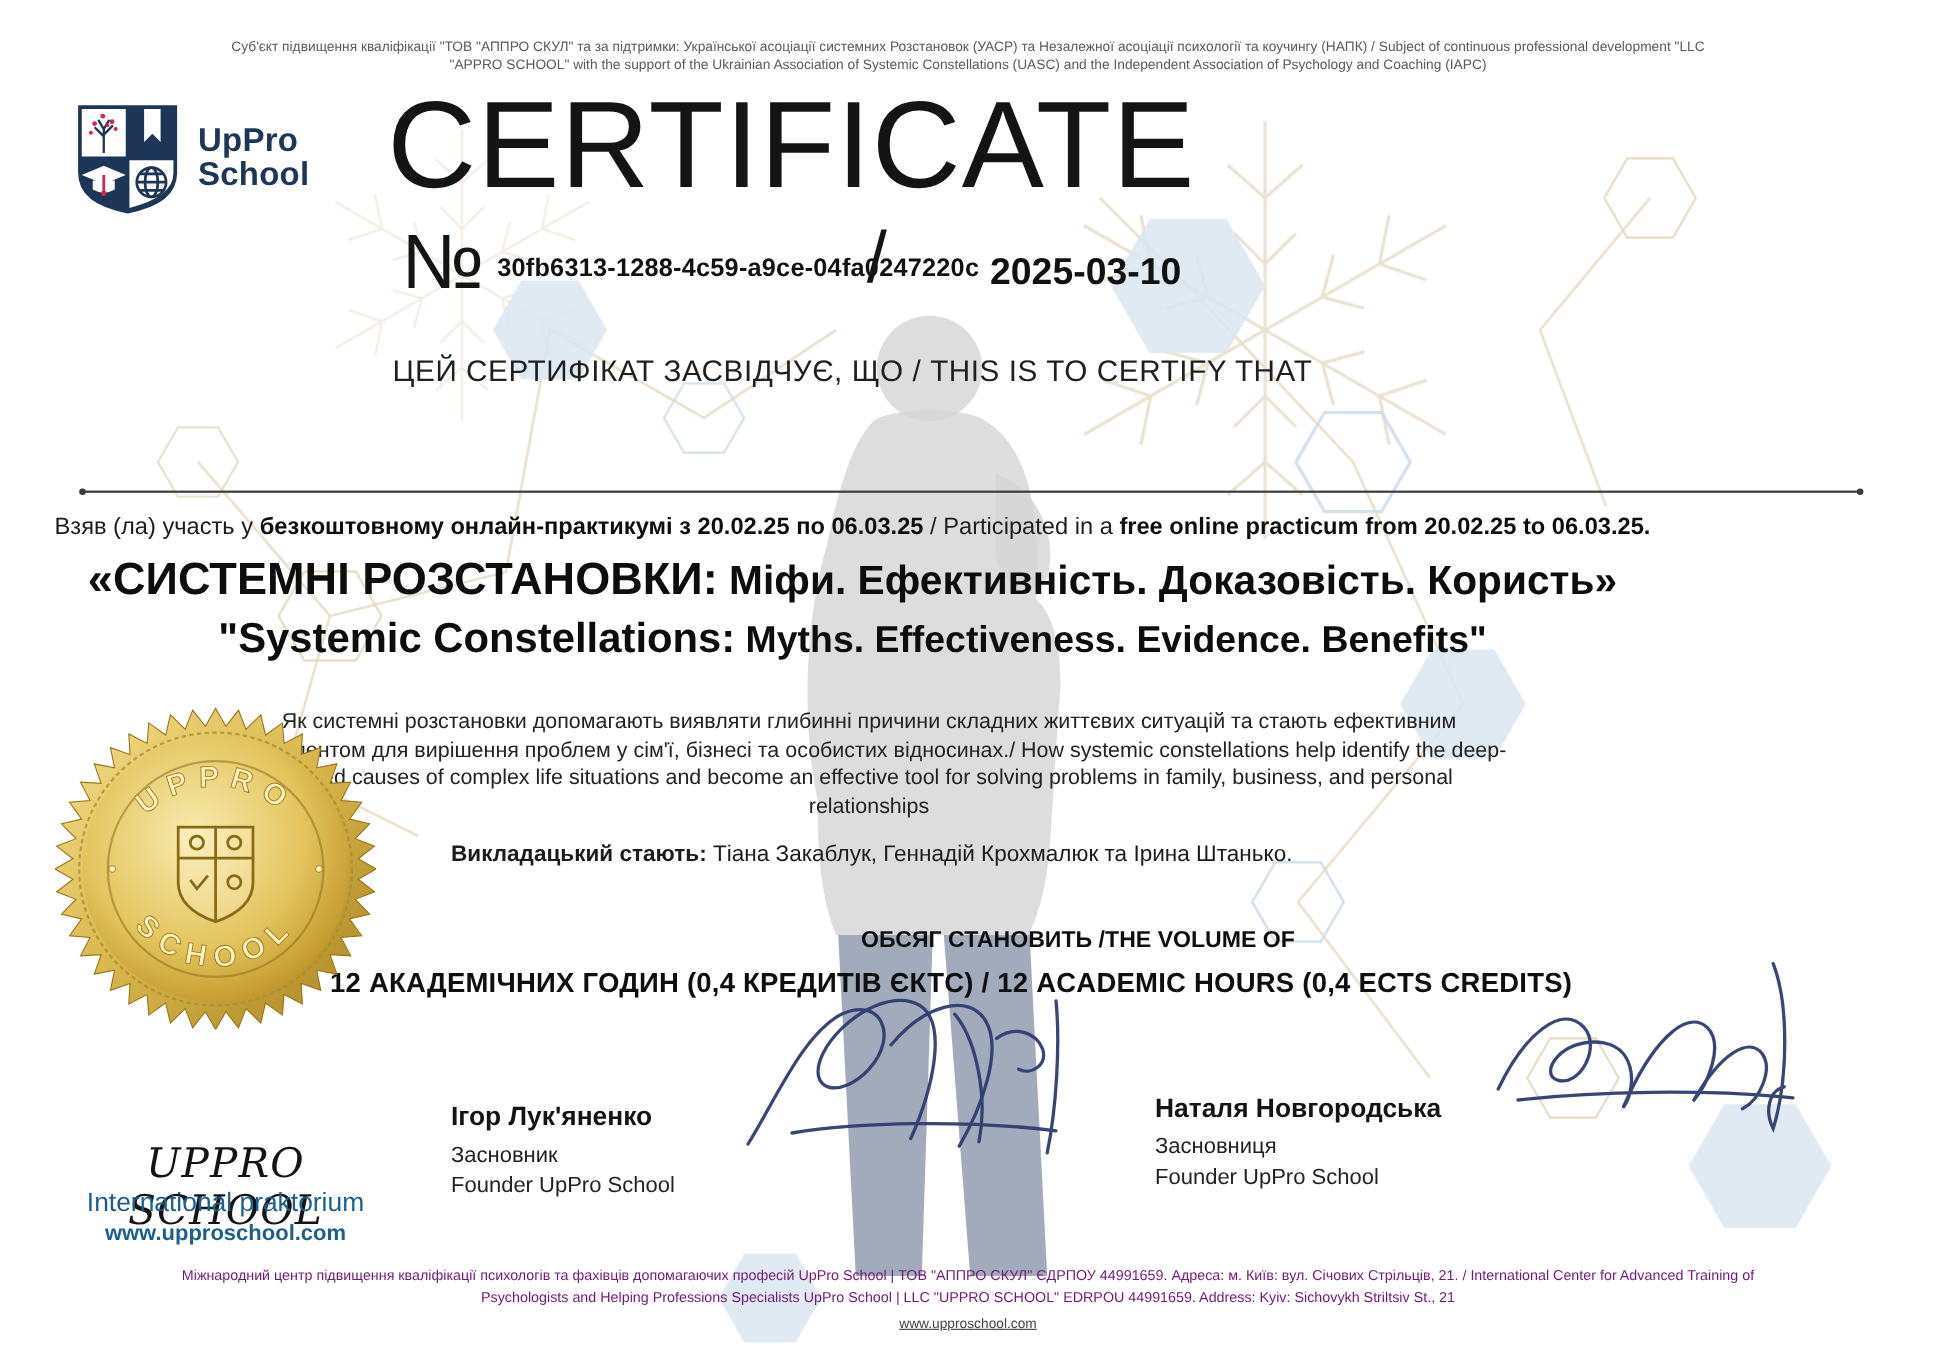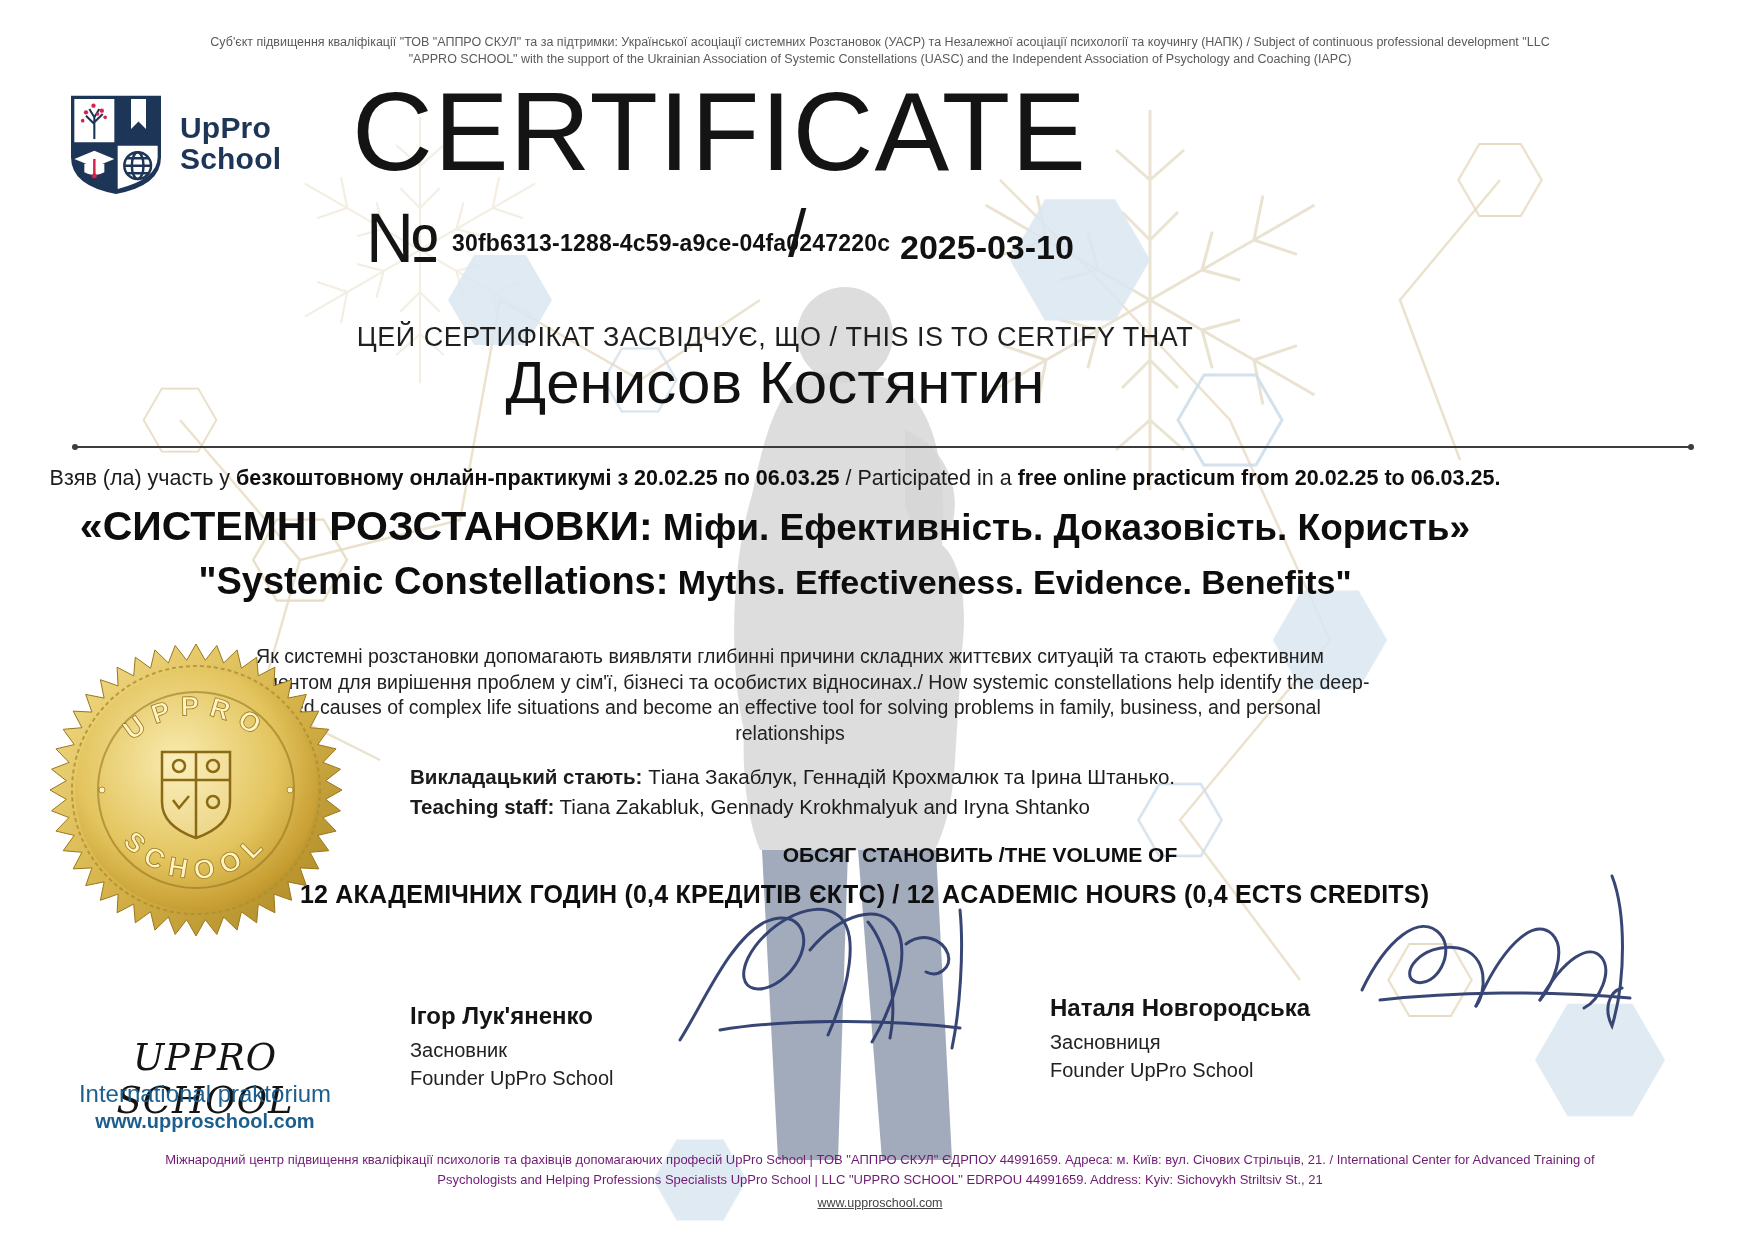--- a/index.html
+++ b/index.html
@@ -175,40 +175,38 @@
 
     <div class="abs cert-title">CERTIFICATE</div>
 
     <div class="abs num-symbol">№</div>
     <div class="abs num-value">30fb6313-1288-4c59-a9ce-04fa0247220c</div>
     <div class="abs num-slash">/</div>
     <div class="abs cert-date">2025-03-10</div>
 
     <div class="abs certify-line">ЦЕЙ СЕРТИФІКАТ ЗАСВІДЧУЄ, ЩО / THIS IS TO CERTIFY THAT</div>
 
-    <div class="abs recipient">Денисов Костянтин</div>
 
     <div class="abs divider"></div>
 
     <div class="abs participation">
       <span>Взяв (ла) участь у </span><b>безкоштовному онлайн-практикумі з 20.02.25 по 06.03.25</b><span> / Participated in a </span><b>free online practicum from 20.02.25 to 06.03.25.</b>
     </div>
 
     <div class="abs course-ua">
       <span class="big">«СИСТЕМНІ РОЗСТАНОВКИ:</span><span class="small"> Міфи. Ефективність. Доказовість. Користь»</span>
     </div>
     <div class="abs course-en">
       <span class="big">"Systemic Constellations:</span><span class="small"> Myths. Effectiveness. Evidence. Benefits"</span>
     </div>
 
     <div class="abs description">Як системні розстановки допомагають виявляти глибинні причини складних життєвих ситуацій та стають ефективним інструментом для вирішення проблем у сім'ї, бізнесі та особистих відносинах./ How systemic constellations help identify the deep-rooted causes of complex life situations and become an effective tool for solving problems in family, business, and personal relationships</div>
 
     <div class="abs staff">
       <div><b>Викладацький стають:</b><span> Тіана Закаблук, Геннадій Крохмалюк та Ірина Штанько.</span></div>
-      <div><b>Teaching staff:</b><span> Tiana Zakabluk, Gennady Krokhmalyuk and Iryna Shtanko</span></div>
     </div>
 
     <div class="abs volume1">ОБСЯГ СТАНОВИТЬ /THE VOLUME OF</div>
     <div class="abs volume2">12 АКАДЕМІЧНИХ ГОДИН (0,4 КРЕДИТІВ ЄКТС) / 12 ACADEMIC HOURS (0,4 ECTS CREDITS)</div>
 
     <svg class="abs seal" width="292" height="296" viewBox="0 0 292 296">
       <defs>
         <linearGradient id="gLin" x1="0" y1="0" x2="1" y2="1">
           <stop offset="0" stop-color="#f5df8e"></stop>
             <stop offset="0.5" stop-color="#d7b54c"></stop>

